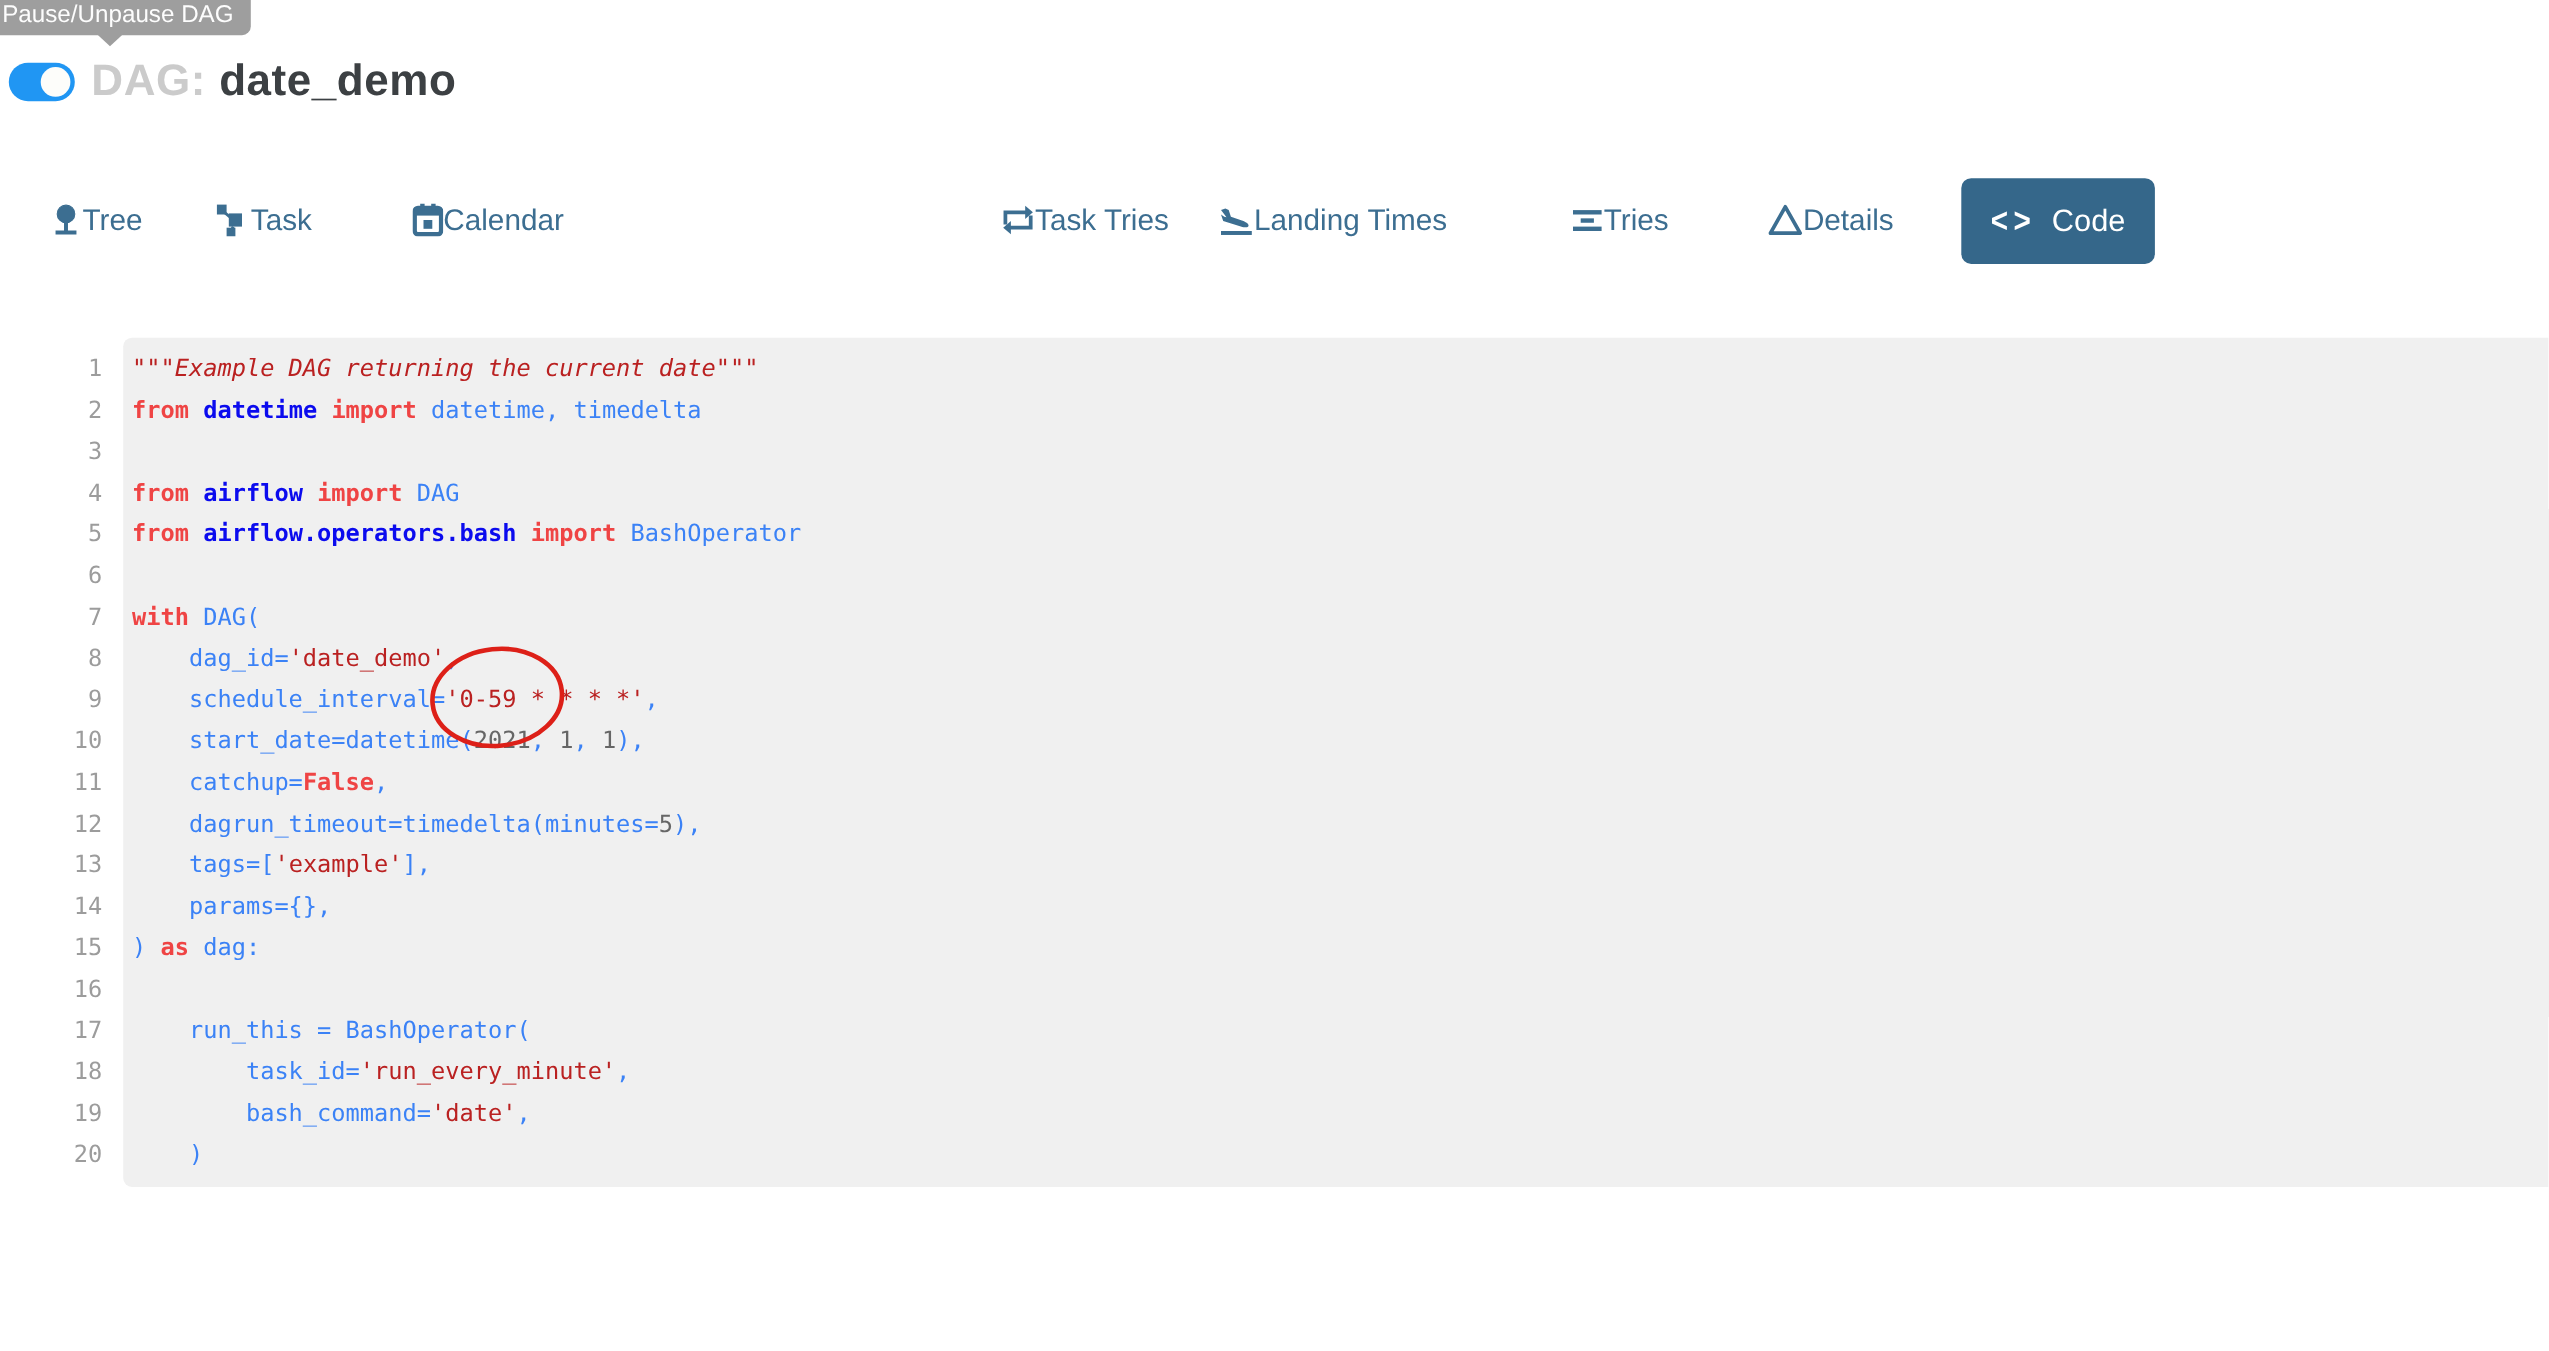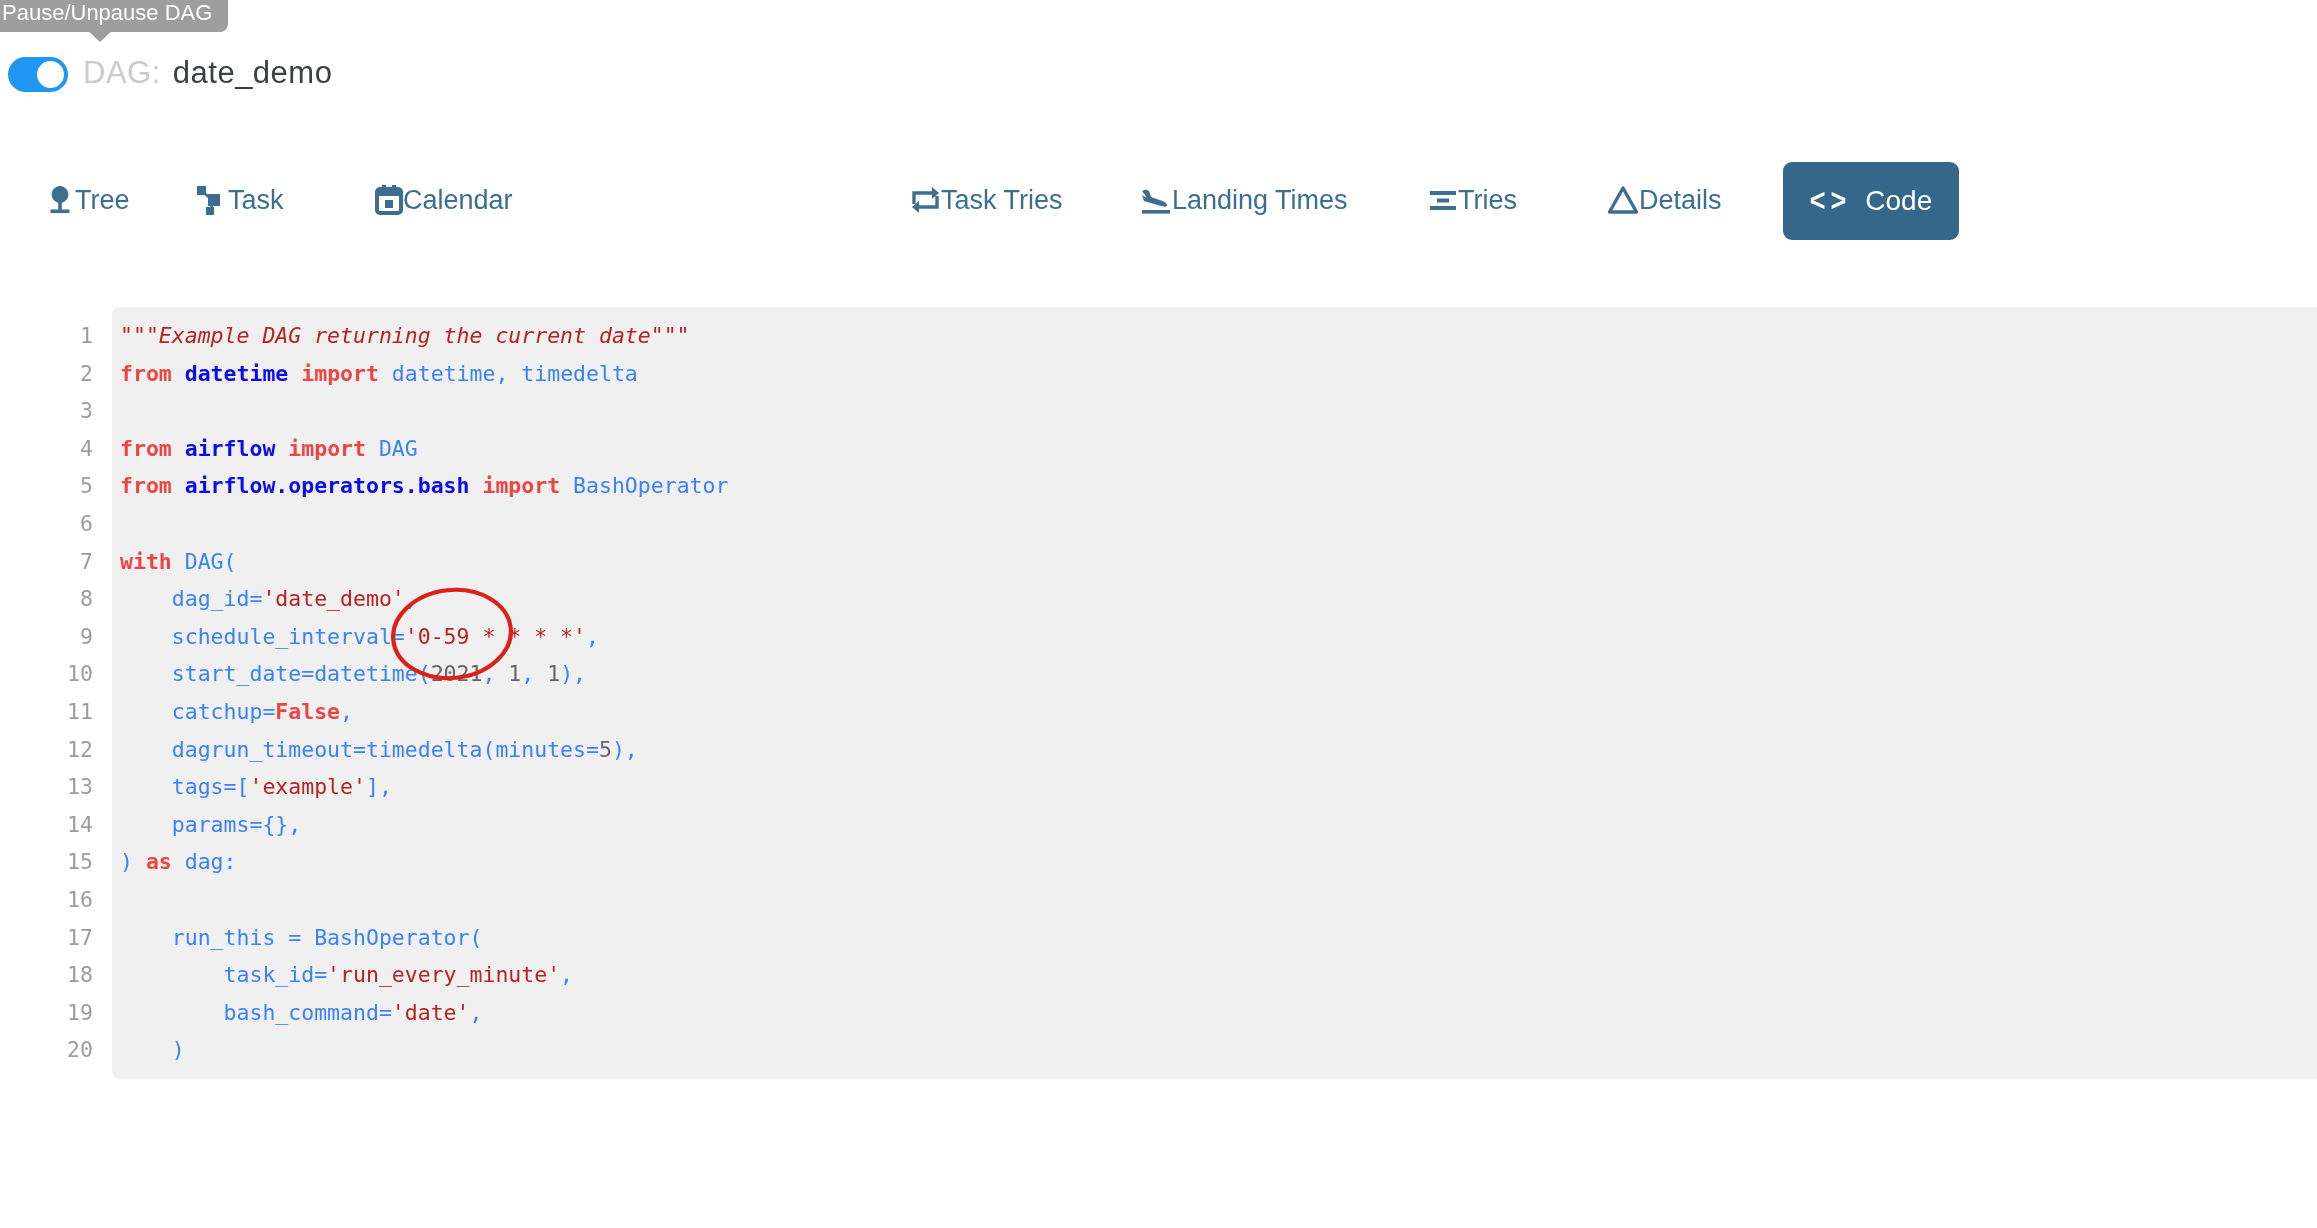--- a/index.html
+++ b/index.html
@@ -33,21 +33,21 @@
     width:60px; height:35px; border-radius:18px;
     background:#2096f3; cursor:pointer;
   }
   .dag-toggle .knob {
     position:absolute; top:4px; left:29px;
     width:27px; height:27px; border-radius:50%;
     background:#fdfdfa;
   }
   .dag-title {
     position:absolute; left:83px; top:50px;
-    font-size:31px; line-height:46px; letter-spacing:0.5px;
+    font-size:40px; line-height:46px; letter-spacing:0.5px;font-weight:bold;
   }
   .dag-title .dim  { color:#cbcbcb; }
   .dag-title .name { color:#3c4043; margin-left:12px; }
 
   
   .tab {
     position:absolute; top:160px; height:80px;
     display:flex; align-items:center; 
     color:#3c6e91; font-size:27px; cursor:pointer;
     white-space:nowrap;
@@ -163,21 +163,21 @@
           </g>
           <g fill="#3c6e91">
             <path d="M22 2 L29 8 L22 14 Z"></path>
             <path d="M9 16 L2 22 L9 28 Z"></path>
           </g>
         </svg>
     </span>
     <span>Task Tries</span>
   </div>
 
-  <div class="tab" style="left:1140px">
+  <div class="tab" style="left:1108px">
     <span>
       <svg width="32" height="30" viewBox="0 0 32 30">
           <path d="M2 6 L6 4.5 L9 6 L11 12 L21 15.5 C25 17 27.5 18.5 27 20.5 C26.5 22.3 23.5 21.8 20 20.8 L4 16 L2 10 L5 12 L7 12.6 Z" fill="#3c6e91"></path>
           <rect x="2" y="25" width="28" height="3.6" fill="#3c6e91"></rect>
         </svg>
     </span>
     <span>Landing Times</span>
   </div>
 
   <div class="tab" style="left:1428px">

